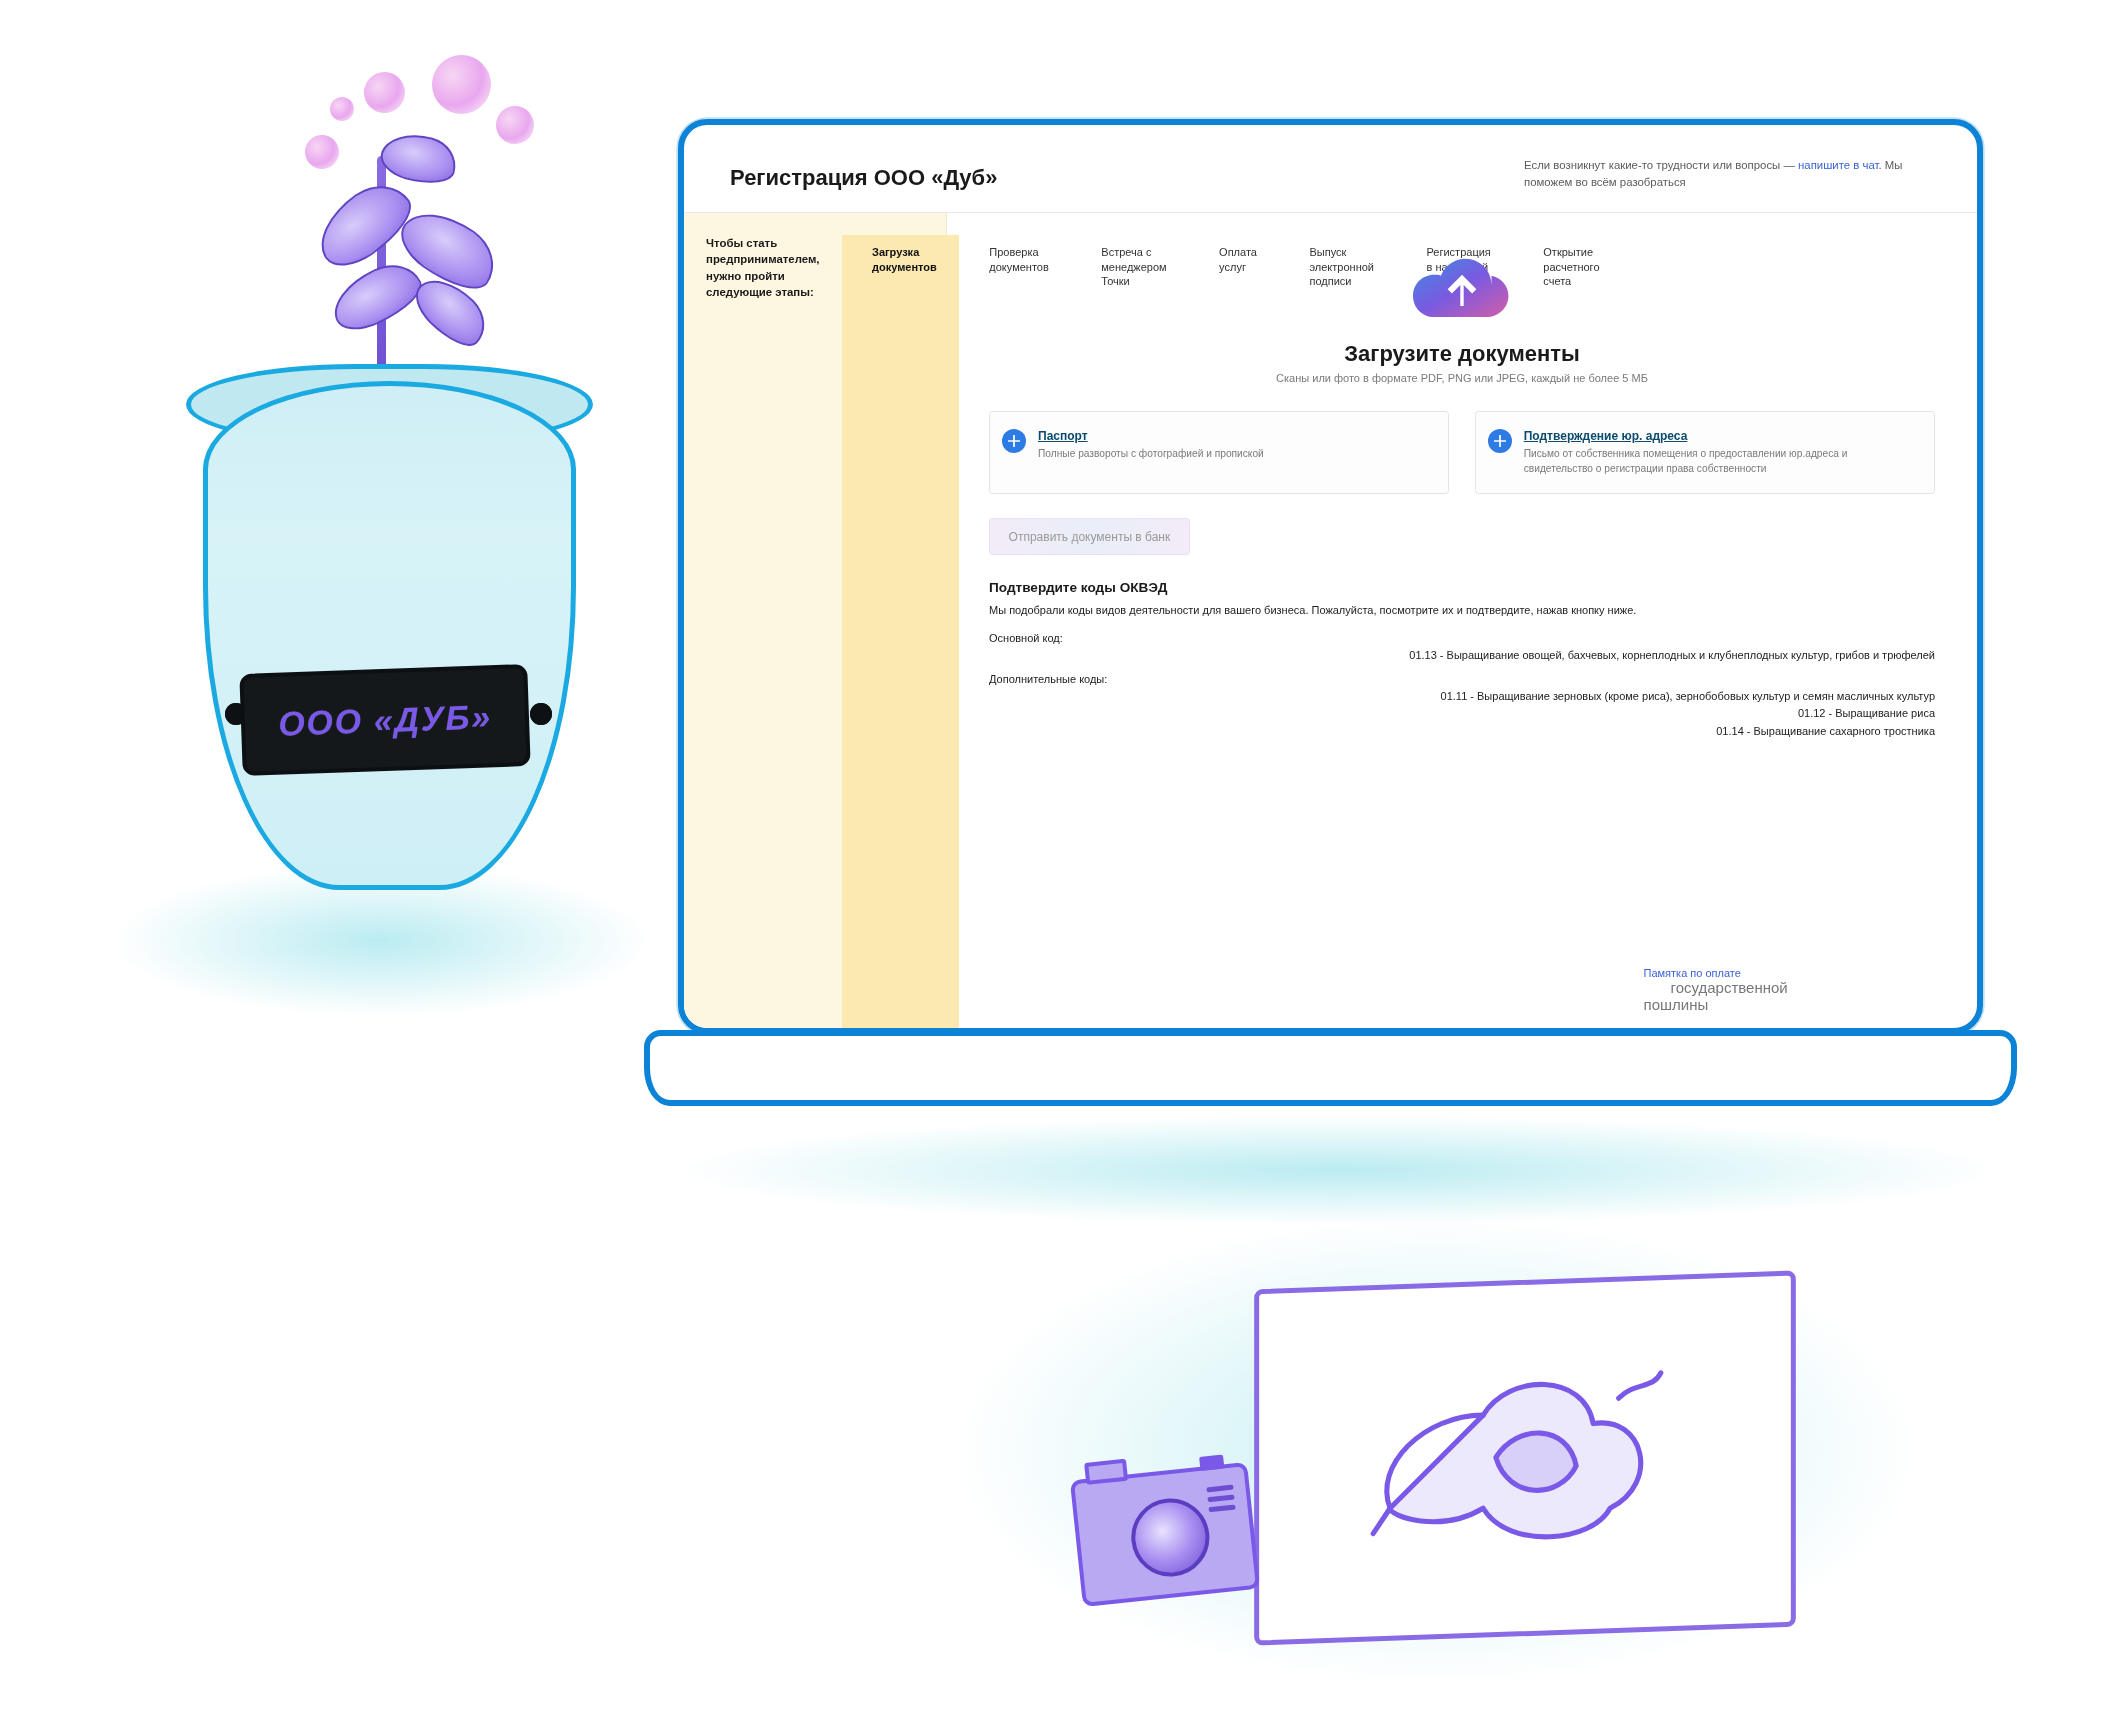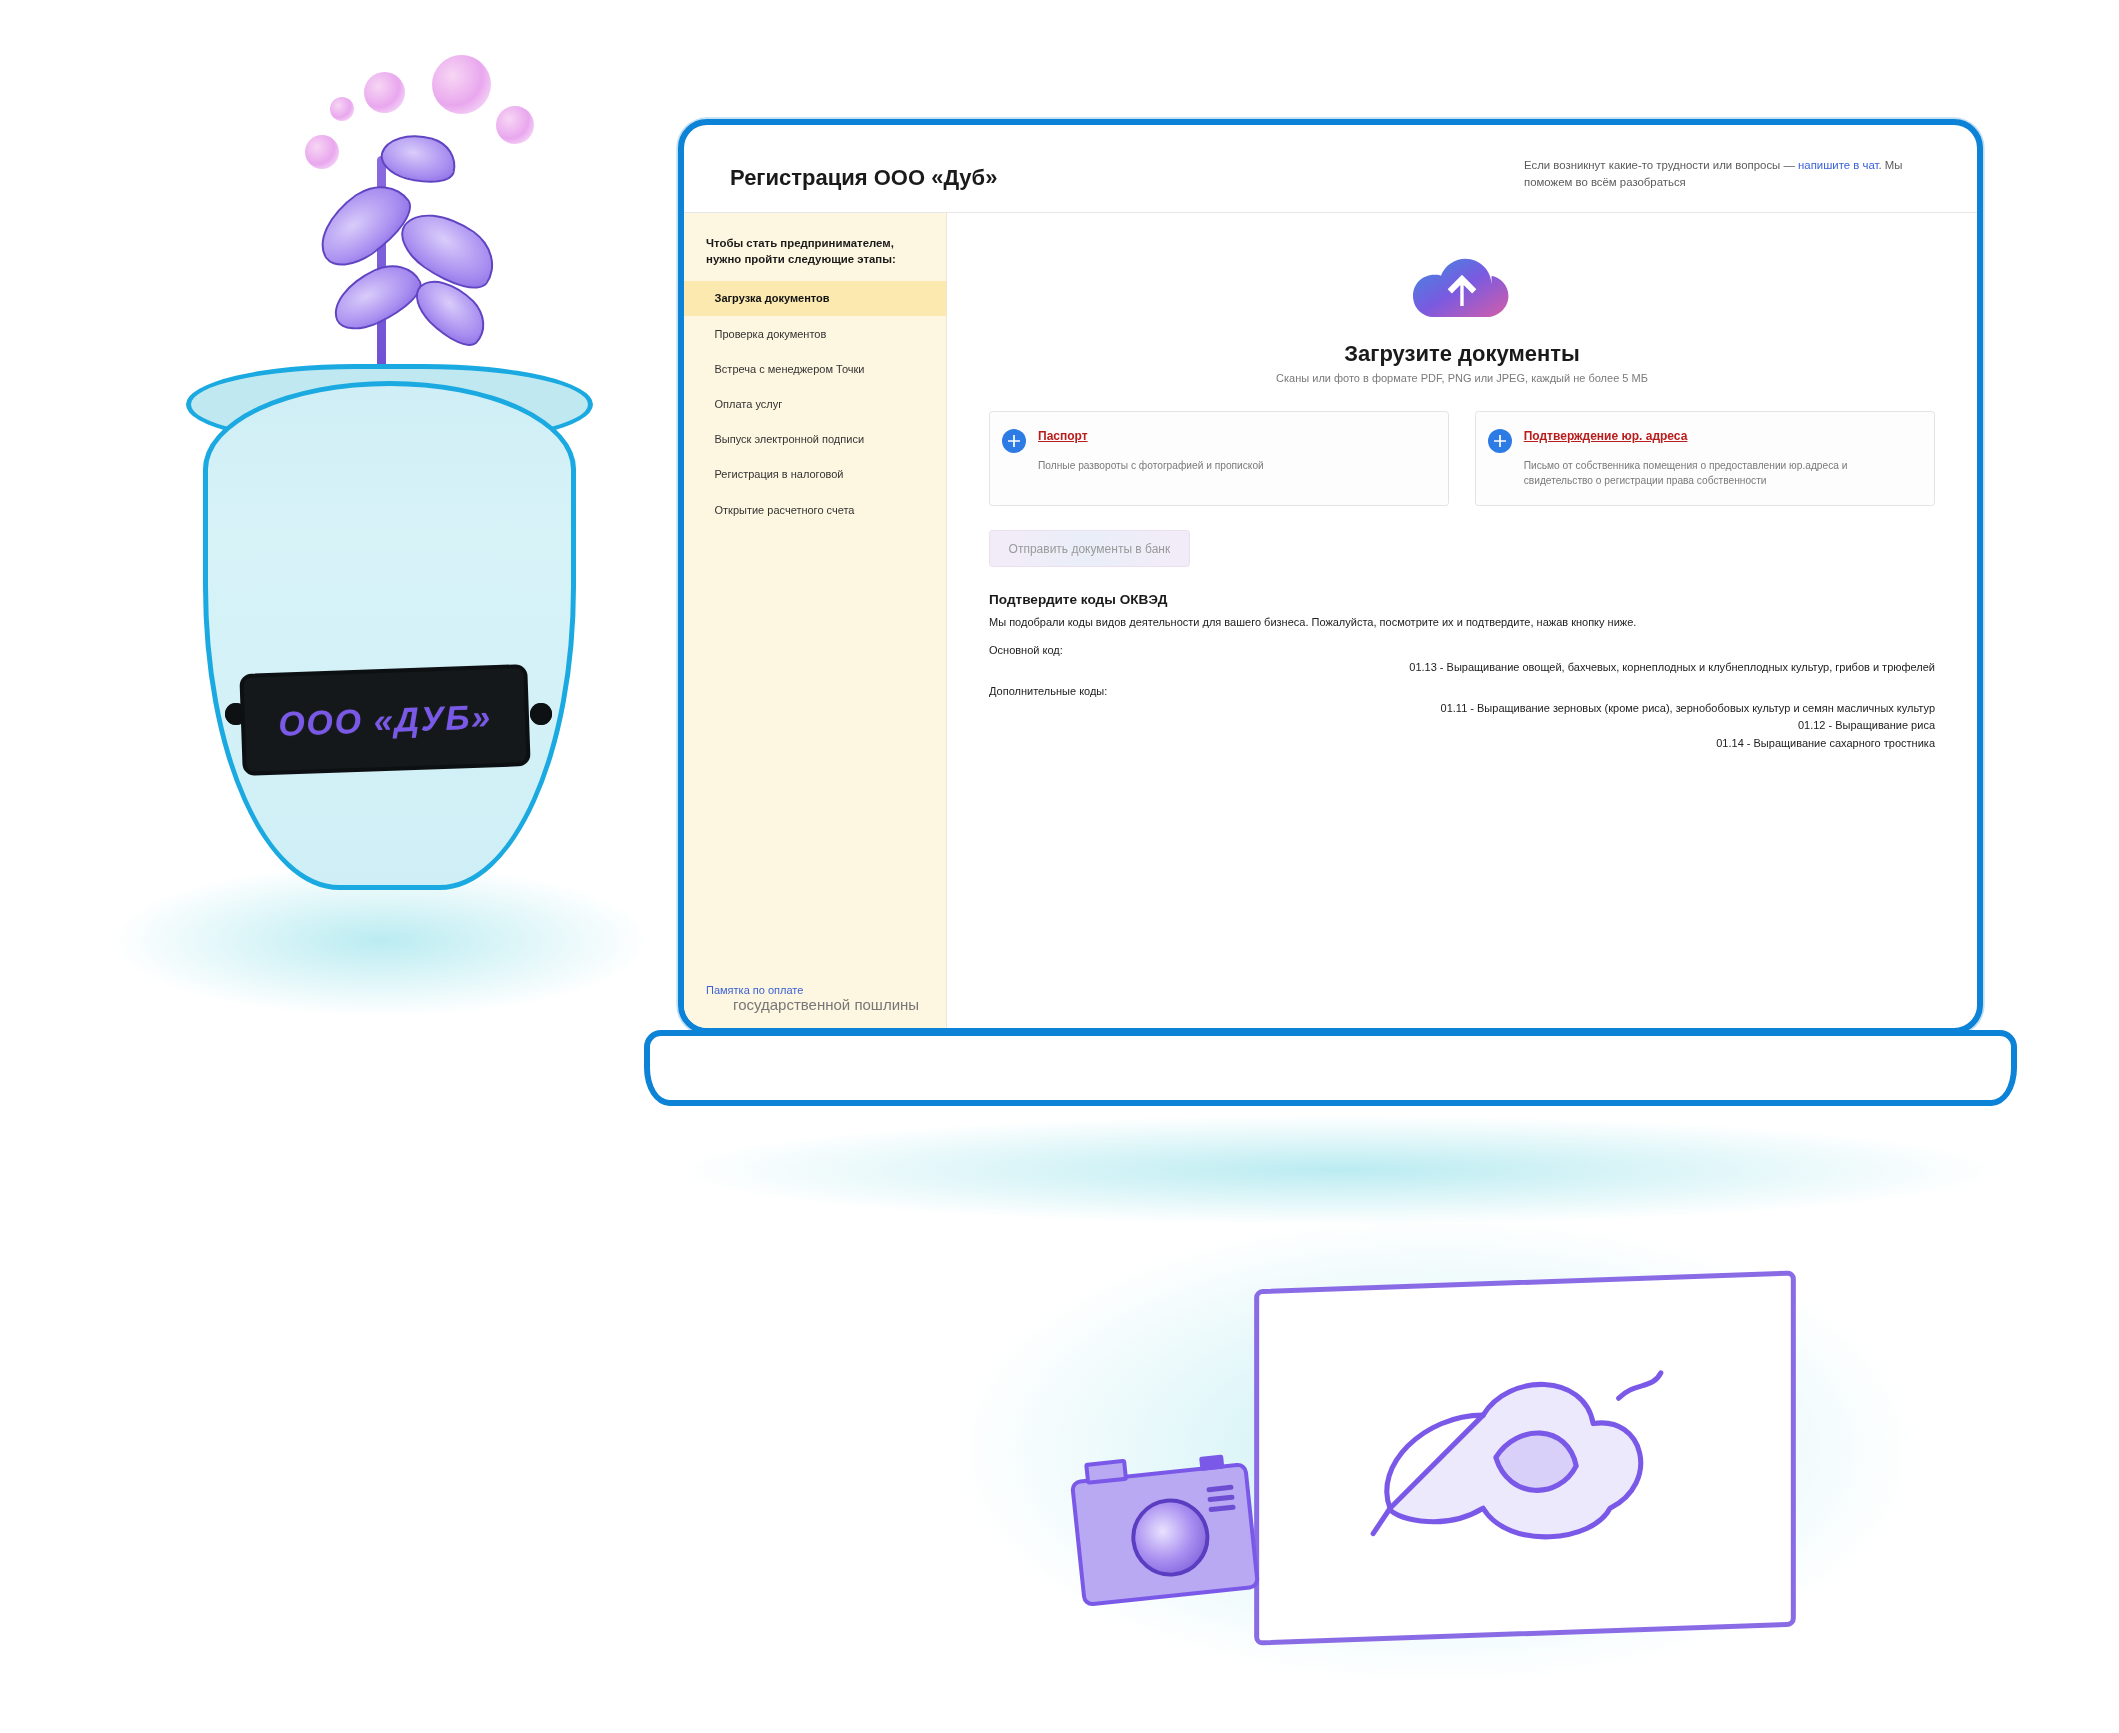--- a/index.html
+++ b/index.html
@@ -112,21 +112,21 @@
   }
   .app-header h1 { font-size:22px; font-weight:800; }
   .help-box { max-width: 407px; font-size:11.4px; color:#5b5b5b; text-align:left; line-height:1.5;}
   .help-box a { color:#3a61d6; text-decoration: none; }
 
   .app-body { display:flex; flex:1; overflow:hidden; }
   .sidebar {
     width: 263px; flex-shrink:0;
     background: #fdf6e0;
     border-right:0.8px solid #efe7cc;
-    display:flex; flex-direction:column;
+    display:flex; flex-direction:row;
     padding: 22px 0 0 0;
   }
   .sidebar-title { font-size:11.4px; font-weight:700; line-height:1.45; padding: 0 22px 13.6px 22px; }
   .step {
     padding: 10.2px 22px 10.2px 30.5px; font-size:11px; color:#333; cursor:pointer; line-height:1.35;
   }
   .step.active { background:#fbe9b0; font-weight:700; color:#111; }
   .sidebar-footer {
     margin-top:auto; padding: 15.3px 22px; font-size:11px;
   }
@@ -142,21 +142,21 @@
   .card-row { display:flex; gap: 25.4px; margin: 18.6px 0 24px 0; }
   .card {
     flex:1; display:flex; gap:12px; padding:17px 17px 17px 12px;
     border:0.8px solid #e3e3e3; border-radius:3.4px; background:#fdfdfd;
   }
   .plus-badge {
     flex-shrink:0; width:24px; height:24px; border-radius:50%;
     background:#2d7be5; display:flex; align-items:center; justify-content:center;
   }
   .plus-badge svg { fill:#fff; }
-  .card .title { color:#b91c1c; text-decoration:underline; font-size:12px; font-weight:600; display:block; margin-bottom:15px;}
+  .card .title { color:#0c4a6e; text-decoration:underline; font-size:12px; font-weight:600; display:block; margin-bottom:3px;}
   .card .desc { font-size:10.2px; color:#7a7a7a; line-height:1.4;}
 
   .send-btn {
     display:inline-block; padding:10.2px 18.6px; font-size:12px; color:#9a9a9a;
     background: linear-gradient(90deg, #f3ecf8, #e9eef8, #f3ecf8);
     border:0.8px solid #e9dff0; border-radius:3.4px; cursor:not-allowed;
   }
 
   .okved { margin-top: 25.4px; }
   .okved h3 { font-size:13.6px; font-weight:800; margin-bottom:6.8px;}

